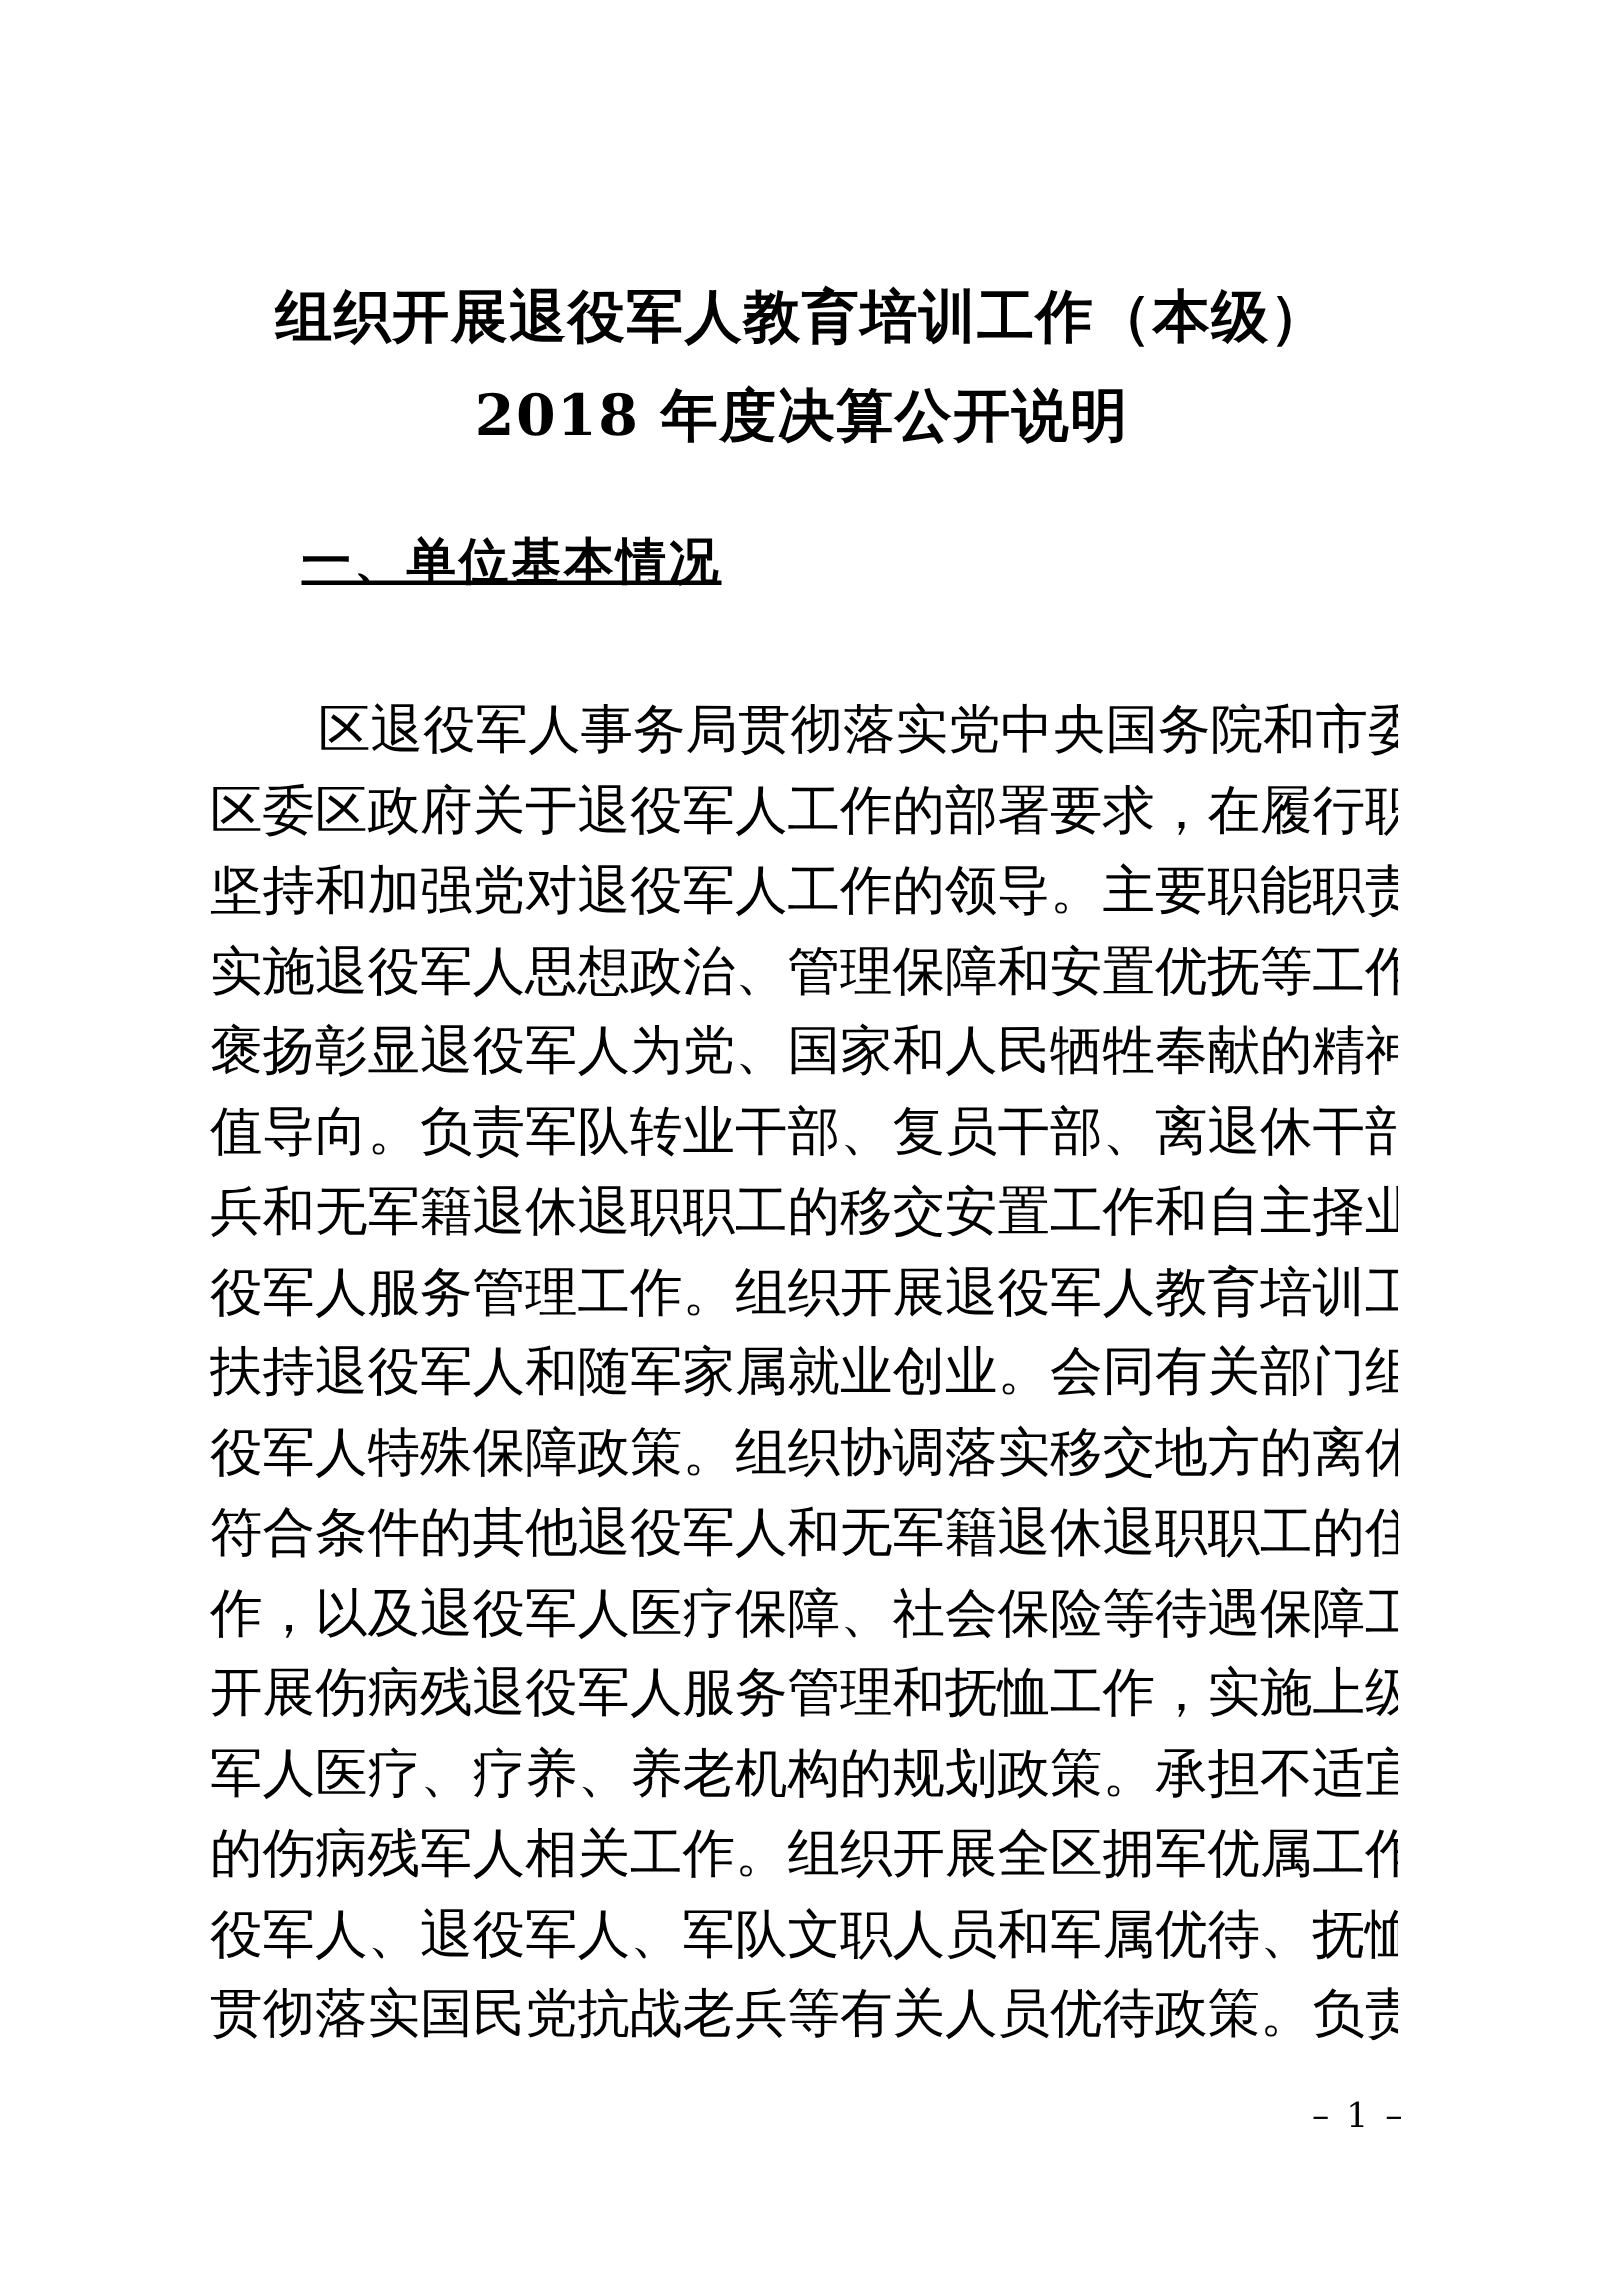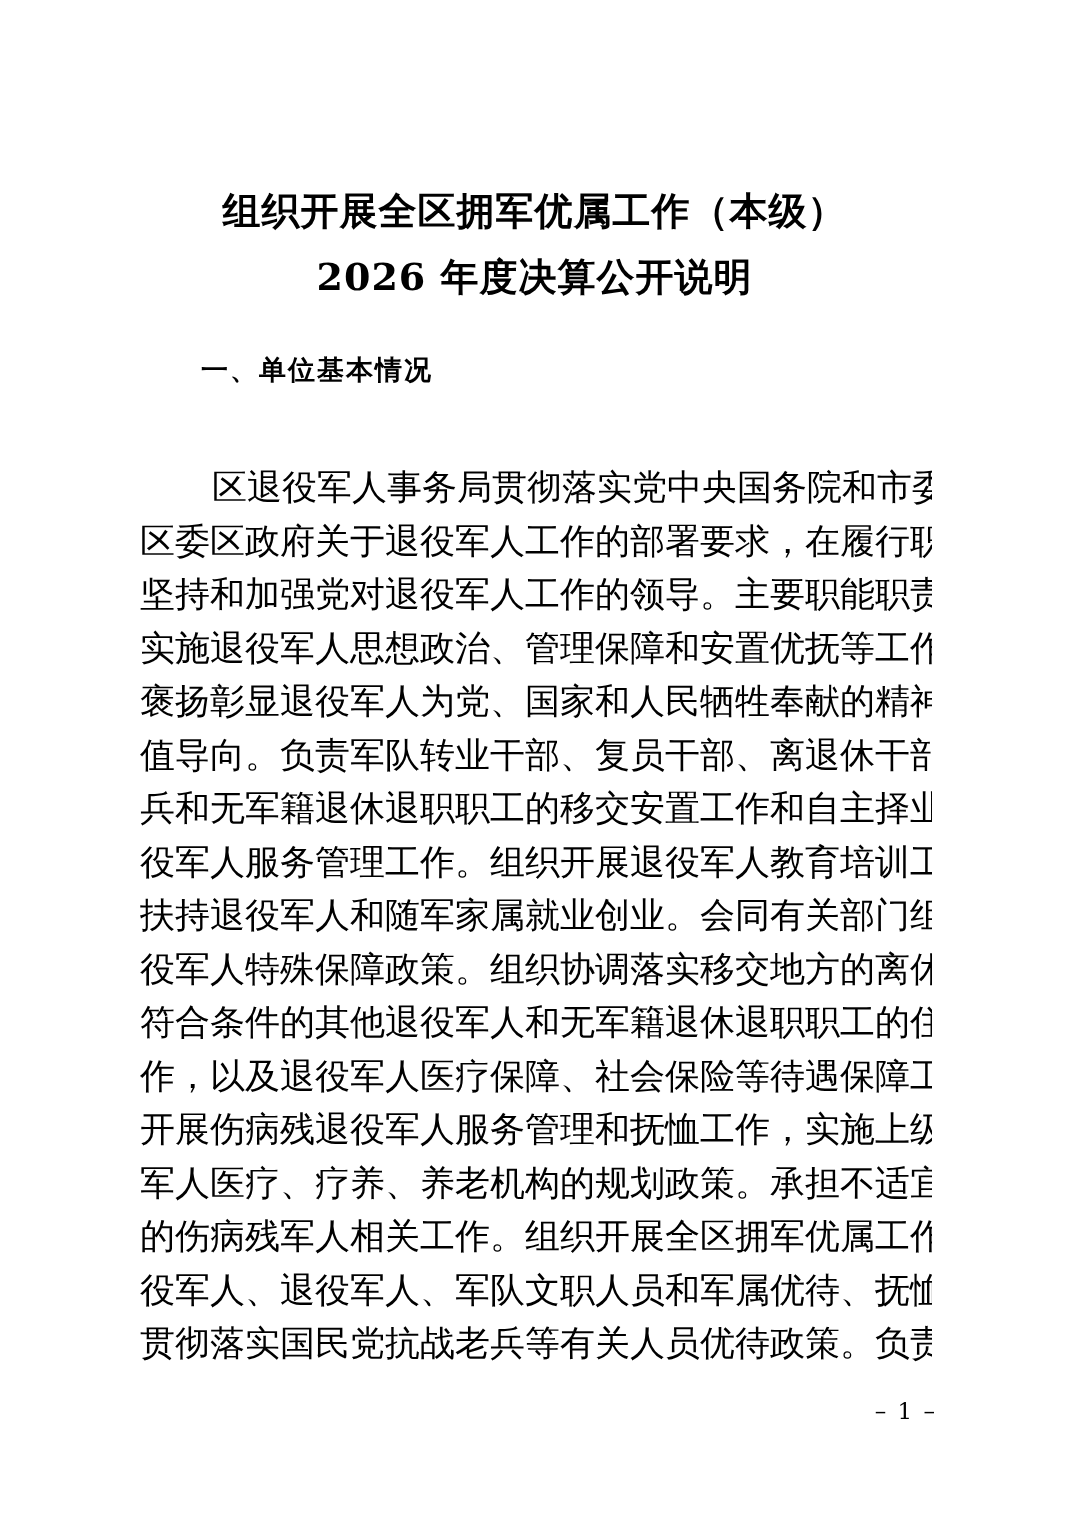--- a/index.html
+++ b/index.html
@@ -32,23 +32,24 @@
     .doc-title .title-line {
       display: block;
       white-space: nowrap;
     }
     .section-heading {
       position: absolute;
       top: 352px;
       left: 201px;
       font-family: "DejaVu Sans", sans-serif;
       font-weight: bold;
-      font-size: 27px;
+      font-size: 33px;
       letter-spacing: 2px;
       white-space: nowrap;
+      text-decoration: underline;
     }
     .subsection-heading {
       position: absolute;
       top: 404px;
       left: 198px;
       font-size: 34px;
       letter-spacing: 3px;
       white-space: nowrap;
       font-family: "DejaVu Serif", serif;
     }
@@ -80,22 +81,22 @@
       letter-spacing: 2px;
       font-family: "DejaVu Serif", serif;
     }
   </style>
 </head>
 <body>
 
 <div class="page">
 
   <h1 class="doc-title">
-    <span class="title-line">组织开展全区拥军优属工作（本级）</span>
-    <span class="title-line">2026 年度决算公开说明</span>
+    <span class="title-line">组织开展退役军人教育培训工作（本级）</span>
+    <span class="title-line">2018 年度决算公开说明</span>
   </h1>
 
   <div class="section-heading">一、单位基本情况</div>
 
 
   <div class="body-paragraph">
     <div class="body-line first-indent">区退役军人事务局贯彻落实党中央国务院和市委市政府、</div>
     <div class="body-line">区委区政府关于退役军人工作的部署要求，在履行职责过程中</div>
     <div class="body-line">坚持和加强党对退役军人工作的领导。主要职能职责是：组织</div>
     <div class="body-line">实施退役军人思想政治、管理保障和安置优抚等工作政策法规，</div>

